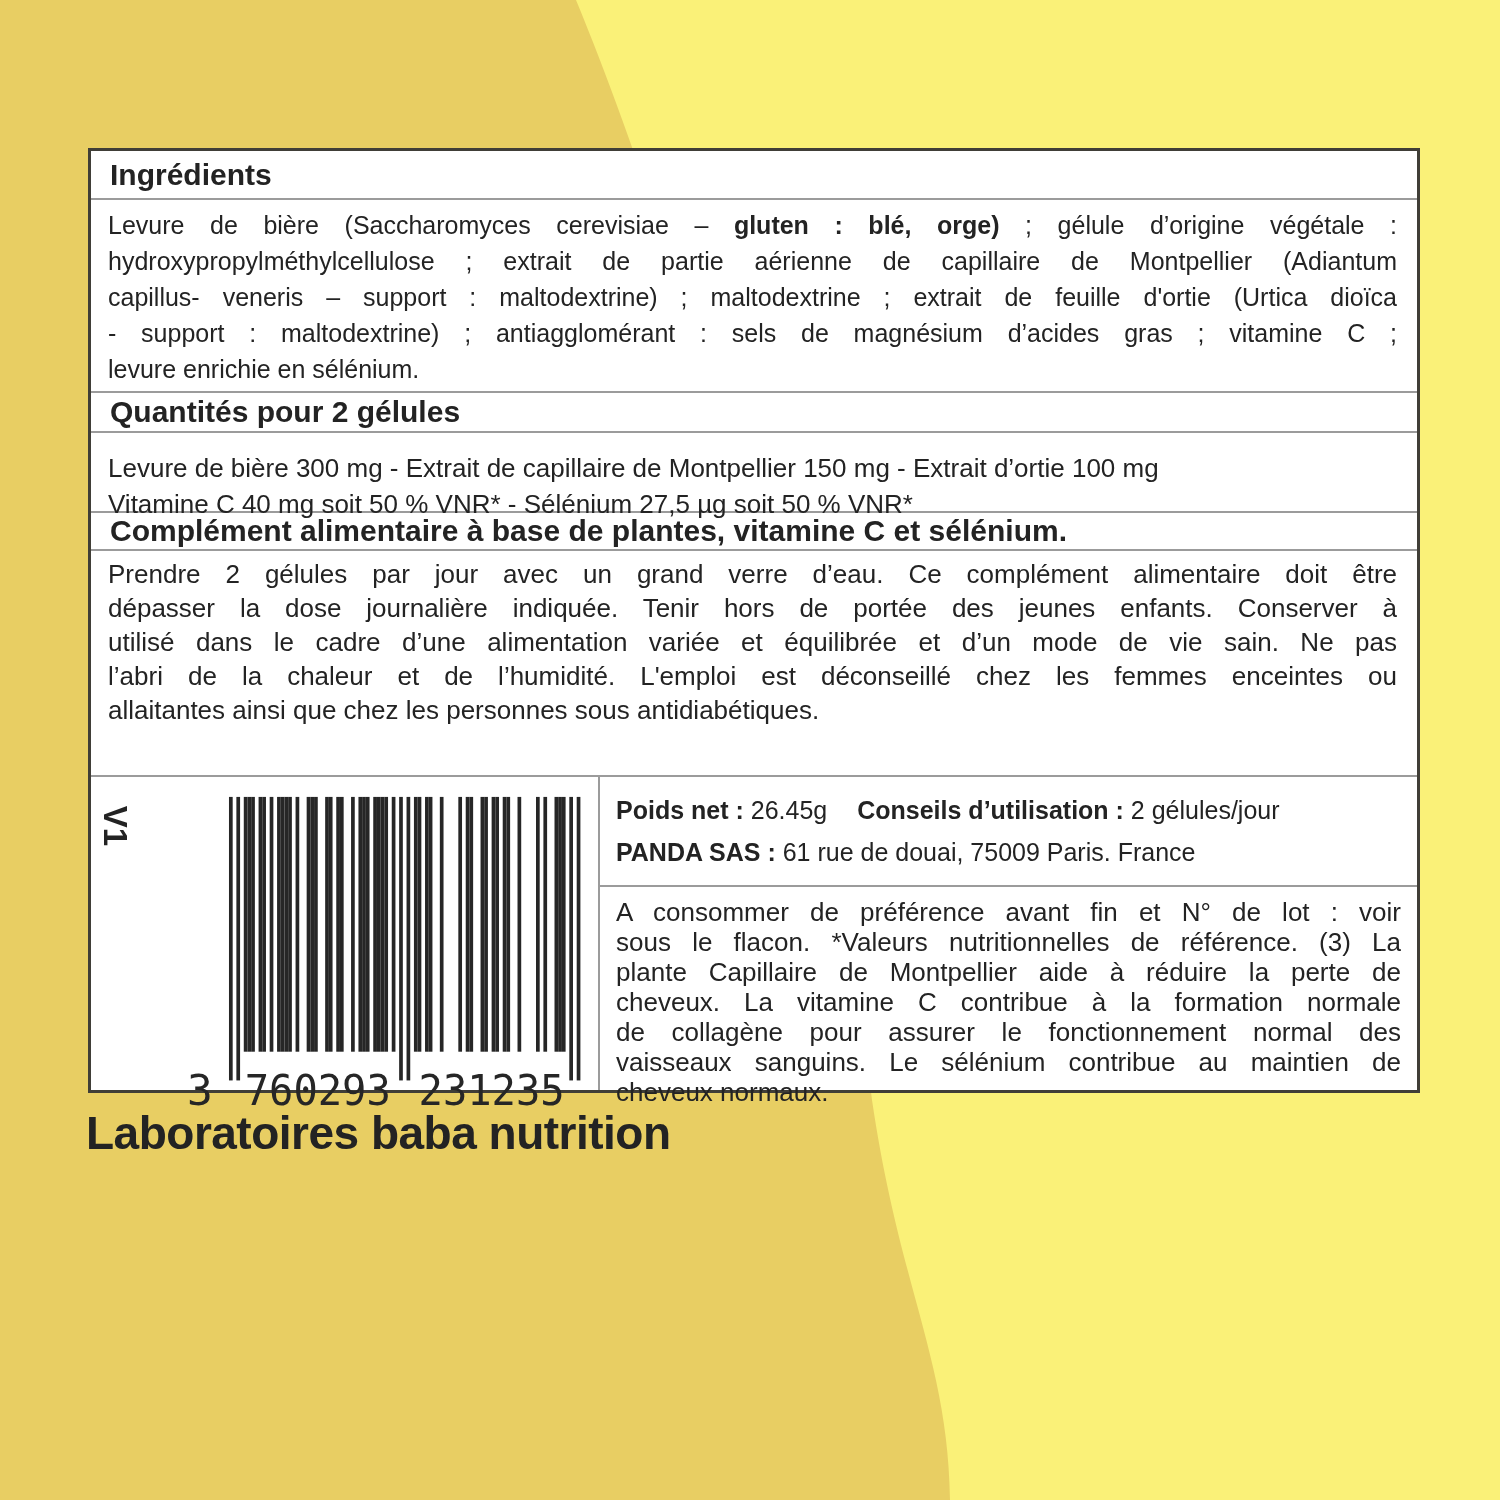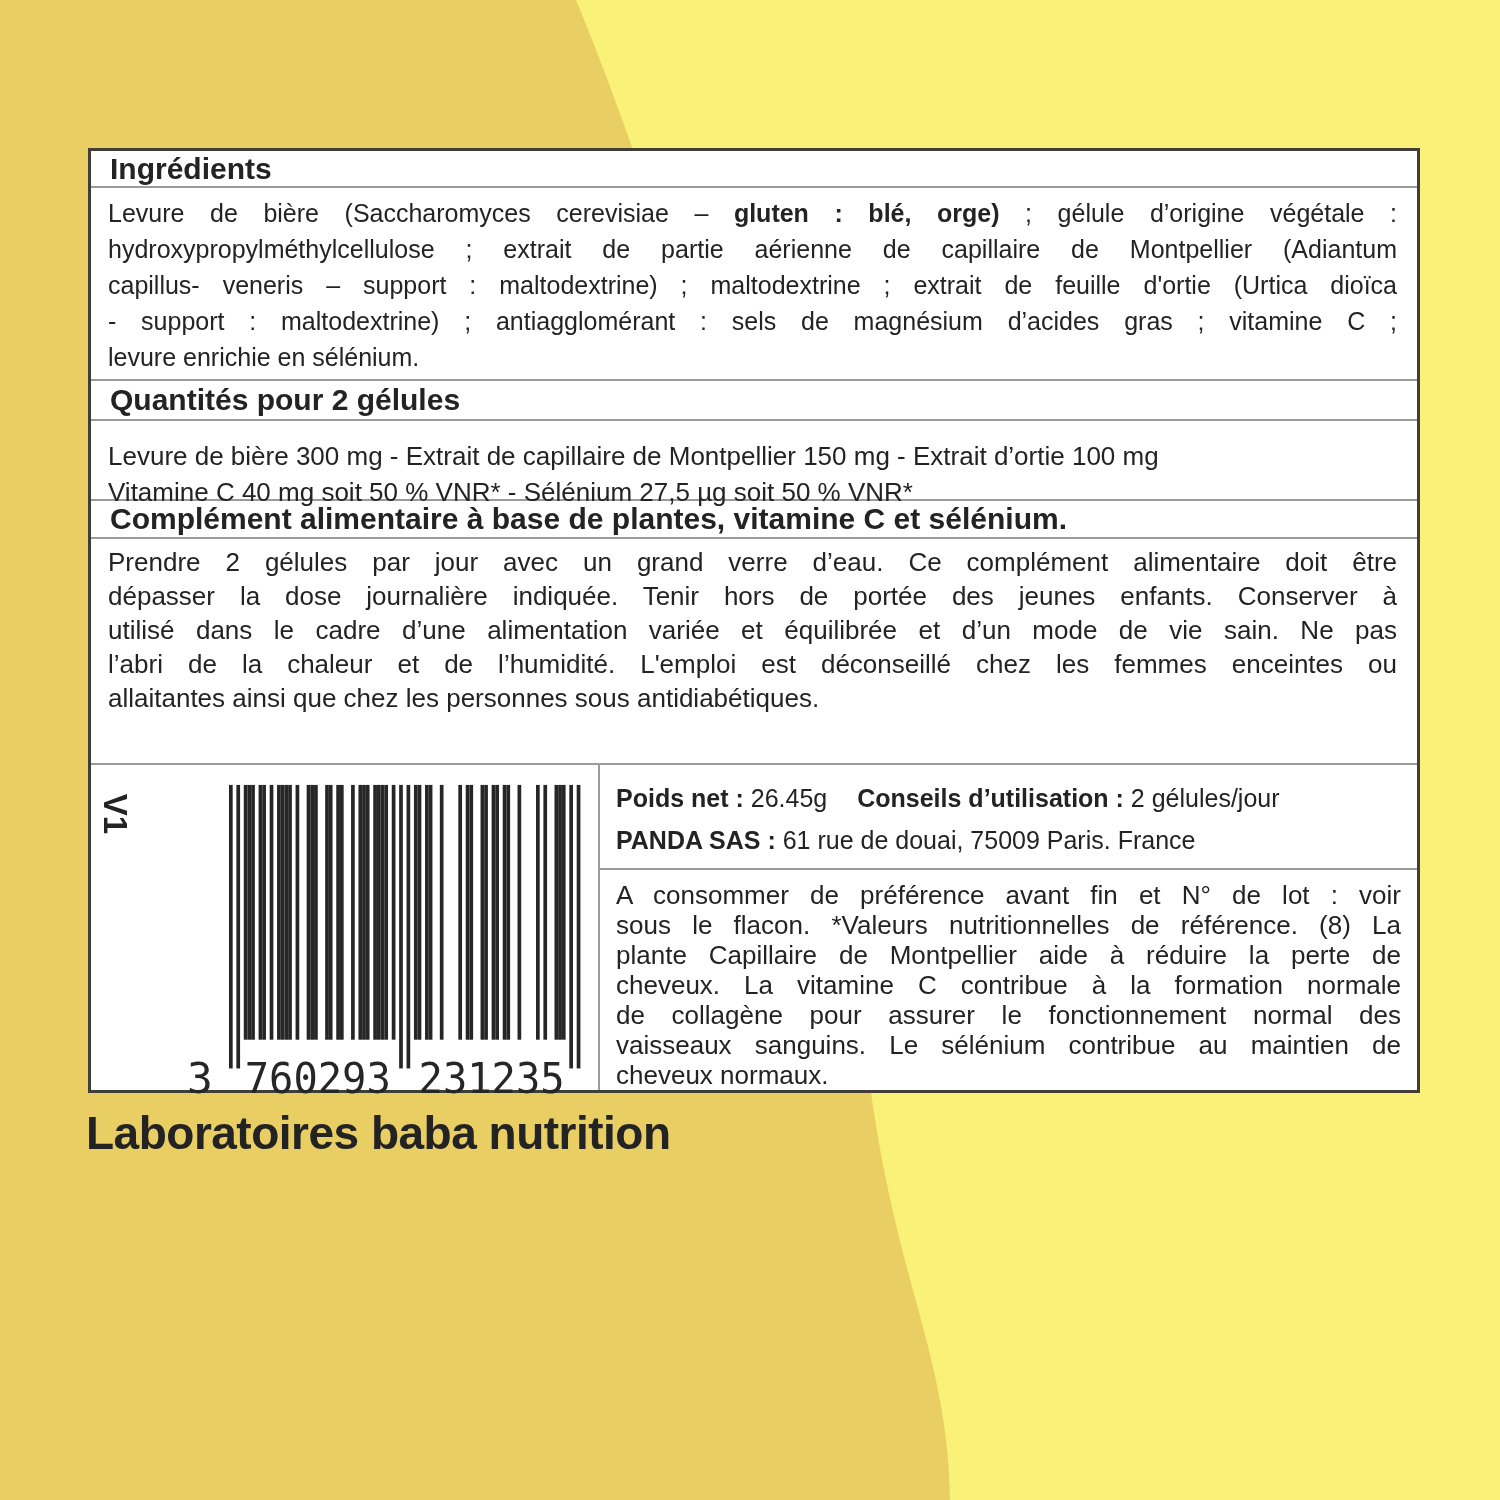--- a/index.html
+++ b/index.html
@@ -12,21 +12,21 @@
     background:var(--dark-yellow); font-family:"Liberation Sans",sans-serif; color:var(--text);}
   .bg-svg{position:absolute; left:0; top:0; z-index:0;}
   .blob-path{fill:var(--light-yellow);}
 
   .panel{position:absolute; left:88px; top:148px; width:1332px; height:945px;
     background:#ffffff; border:3px solid var(--panel-border); z-index:1;
     display:flex; flex-direction:column;}
 
   .r-title{display:flex; align-items:center; padding:0 22px 0 19px;
     font-size:30px; font-weight:bold; border-bottom:2px solid var(--divider);}
-  .r1{height:37px;}
+  .r1{height:49px;}
   .r3{height:40px;}
   .r5{height:38px;}
 
   .r2{height:193px; padding:7px 20px 0 17px; font-size:25px; line-height:36px;
     border-bottom:2px solid var(--divider);}
   .r4{height:80px; padding:17px 20px 0 17px; font-size:26px; line-height:36px;
     border-bottom:2px solid var(--divider);}
   .r6{height:226px; padding:6px 20px 0 17px; font-size:26px; line-height:34px;
     border-bottom:2px solid var(--divider);}
   .r7{flex:1; display:flex; min-height:0;}
@@ -38,21 +38,21 @@
 
   .bc-cell{width:509px; border-right:2px solid var(--divider); position:relative;}
   .v1{position:absolute; left:-16px; top:30px; width:80px; height:38px; line-height:38px;
     text-align:center; font-size:33px; font-weight:600; transform:rotate(90deg);}
   .bc-svg{position:absolute; left:64px; top:18px;}
   .bc-svg rect{fill:var(--barcode);}
   .bc-svg text{fill:var(--barcode); font-family:"DejaVu Sans Mono",monospace; font-size:44px;}
 
   .info-cell{flex:1; display:flex; flex-direction:column; min-width:0;}
   .info-top{height:113px; border-bottom:2px solid var(--divider);
-    padding:12px 14px 4px 16px; font-size:25px; line-height:42px; white-space:nowrap;}
+    padding:12px 14px 12px 16px; font-size:25px; line-height:42px; white-space:nowrap;}
   .b{font-weight:bold;}
   .gap-left{margin-left:30px;}
   .info-para{padding:10px 16px 0 16px; font-size:26px; line-height:30px;}
 
   .footer-brand{position:absolute; left:86px; top:1106px; font-size:46px; font-weight:700;
     letter-spacing:-0.5px; z-index:1;}
   .footer-site{position:absolute; right:72px; top:1106px; font-size:46px; font-weight:700;
     letter-spacing:-0.5px; z-index:1;}
 </style>
 </head>
@@ -159,21 +159,21 @@
           </svg>
       </div>
 
       <div class="info-cell">
         <div class="info-top">
           <div><span class="b">Poids net :</span><span> 26.45g</span><span class="b gap-left">Conseils d’utilisation :</span><span> 2 gélules/jour</span></div>
           <div><span class="b">PANDA SAS :</span><span> 61 rue de douai, 75009 Paris. France</span></div>
         </div>
         <div class="info-para jlines">
             <div>A consommer de préférence avant fin et N° de lot : voir</div>
-            <div>sous le flacon. *Valeurs nutritionnelles de référence. (8) La</div>
+            <div>sous le flacon. *Valeurs nutritionnelles de référence. (3) La</div>
             <div>plante Capillaire de Montpellier aide à réduire la perte de</div>
             <div>cheveux. La vitamine C contribue à la formation normale</div>
             <div>de collagène pour assurer le fonctionnement normal des</div>
             <div>vaisseaux sanguins. Le sélénium contribue au maintien de</div>
             <div>cheveux normaux.</div>
           </div>
       </div>
 
     </div>
   </div>

